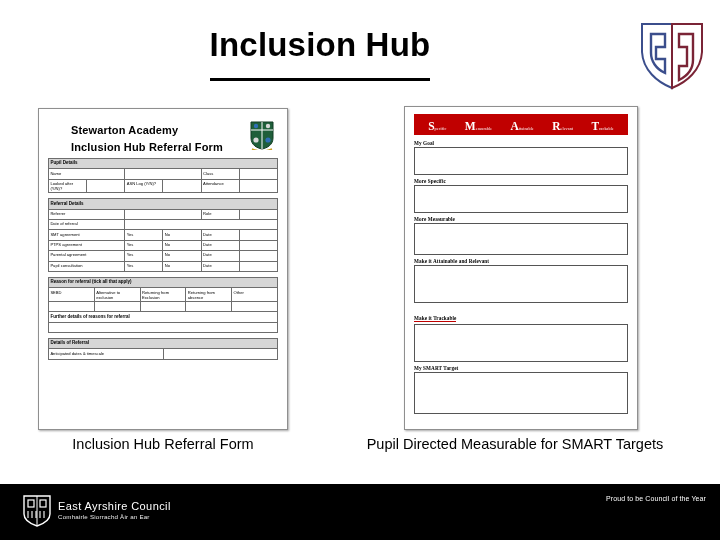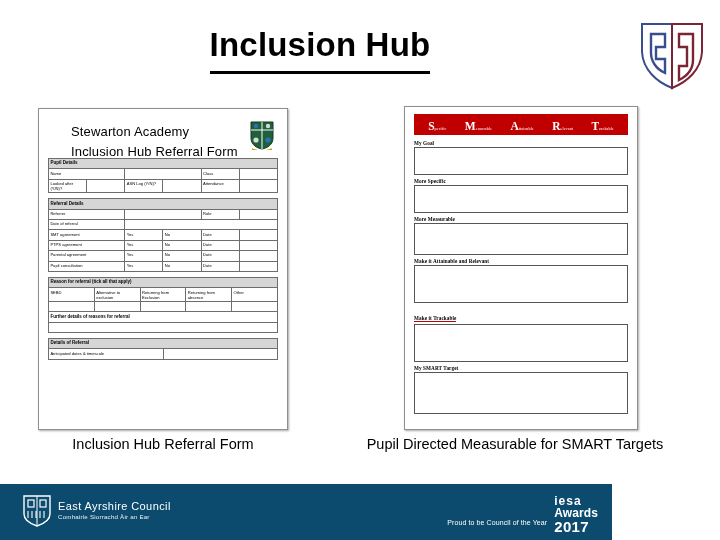--- a/index.html
+++ b/index.html
@@ -14,41 +14,41 @@
   #slide-title{
     position:absolute;left:0;top:28px;width:640px;
     text-align:center;
     font-size:33px;font-weight:bold;
     letter-spacing:.2px;
     line-height:1.05;
   }
   #slide-title .ul{
     display:inline-block;
     border-bottom:3px solid #000;
-    padding-bottom:8px;
+    padding-bottom:15px;
   }
 
   
   #brand-shield{position:absolute;left:637px;top:18px;width:70px;height:76px;}
 
   
   .doc{
     position:absolute;background:#fff;
     border:1px solid #8f8f8f;
     box-shadow:1px 1px 2px rgba(0,0,0,.35);
     overflow:hidden;
   }
   #doc-referral{left:38px;top:108px;width:248px;height:320px;}
   #doc-smart{left:404px;top:106px;width:232px;height:322px;}
 
   
   .page-inner{position:absolute;left:9px;right:9px;top:9px;}
   #ref-head{position:relative;height:40px;}
   #ref-title{
-    font-size:13px;font-weight:normal;line-height:1.55;
+    font-size:11px;font-weight:bold;line-height:1.55;
     letter-spacing:.15px;
     padding-top:4px;padding-left:23px;
   }
   #school-crest{position:absolute;right:2px;top:2px;width:28px;height:30px;}
 
   table.frm{
     width:100%;border-collapse:collapse;
     font-size:4.1px;line-height:1.25;
     table-layout:fixed;
   }
@@ -103,22 +103,22 @@
   .caption{
     position:absolute;text-align:center;
     font-size:14.5px;color:#000;
     white-space:nowrap;
   }
   #caption-left{left:20px;top:436px;width:286px;}
   #caption-right{left:330px;top:436px;width:370px;}
 
   
   #footer{
-    position:absolute;left:0;bottom:0;width:612px;height:56px;
-    background:#0c4a6e;
+    position:absolute;left:0;bottom:0;width:720px;height:56px;
+    background:#000000;
   }
   #eac-logo{position:absolute;left:22px;top:10px;display:flex;align-items:center;gap:6px;}
   #eac-shield{width:30px;height:33px;}
   #eac-text{color:#fff;}
   #eac-name{font-size:11px;letter-spacing:.4px;line-height:1.15;}
   #eac-gaelic{font-size:6.2px;letter-spacing:.2px;opacity:.92;line-height:1.2;}
 
   #classification{
     position:absolute;left:0;bottom:4px;width:720px;text-align:center;
     font-size:7.2px;font-weight:bold;letter-spacing:.3px;
@@ -347,20 +347,15 @@
       </svg>
     </div>
     <div id="eac-text">
       <div id="eac-name">East Ayrshire Council</div>
       <div id="eac-gaelic">Comhairle Siorrachd Àir an Ear</div>
     </div>
   </div>
 
   <div id="award">
     <div id="award-tag">Proud to be Council of the Year</div>
-    <div id="award-logo">
-      <div id="award-brand">iesa</div>
-      <div id="award-word">Awards</div>
-      <div id="award-year">2017</div>
-    </div>
   </div>
 
 </div>
 
 </body></html>

